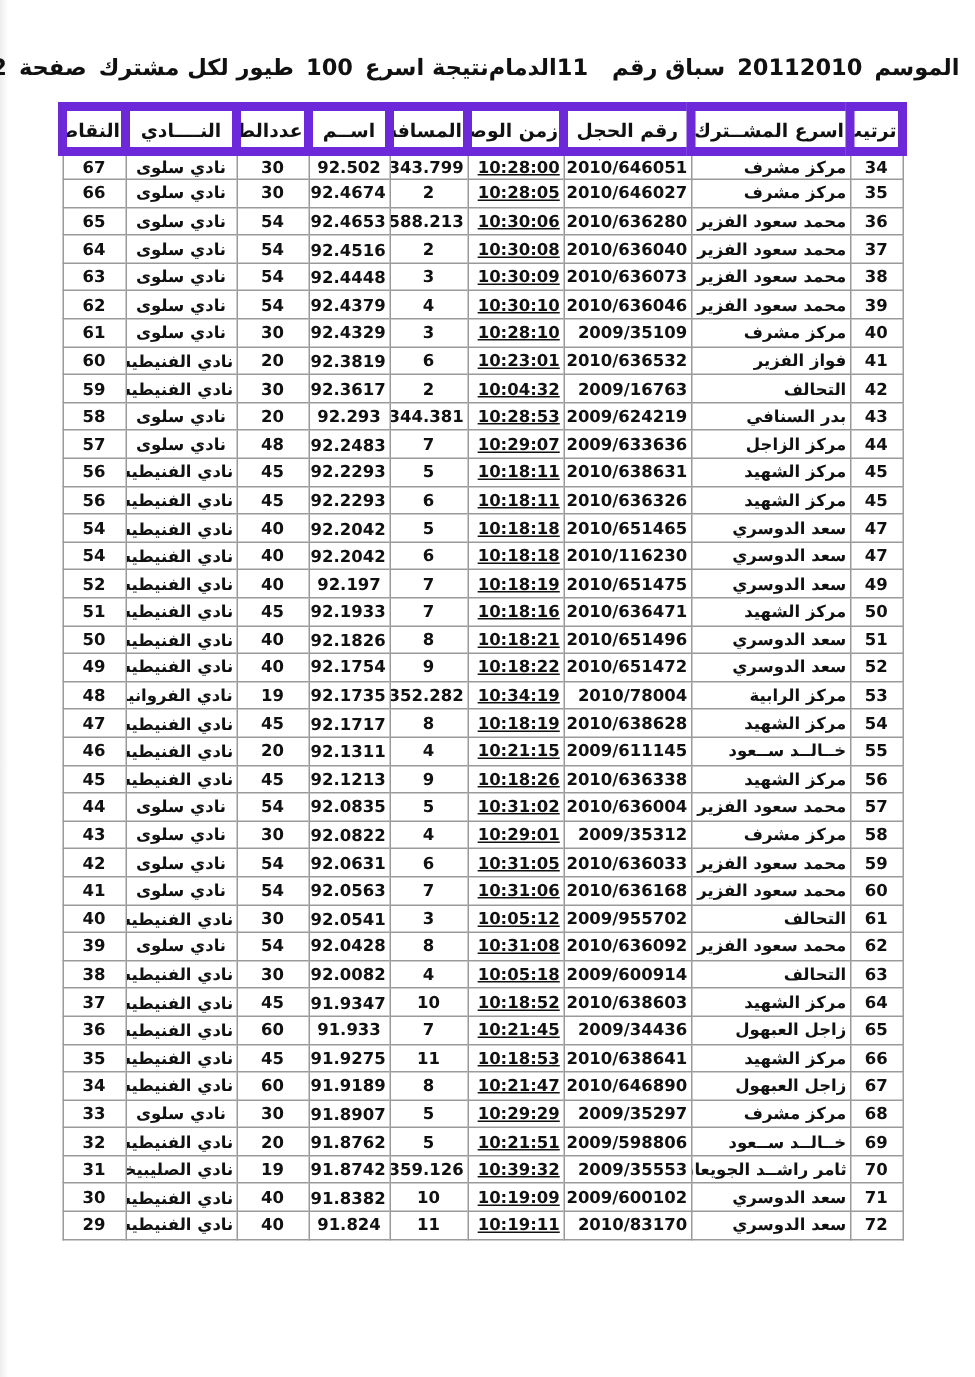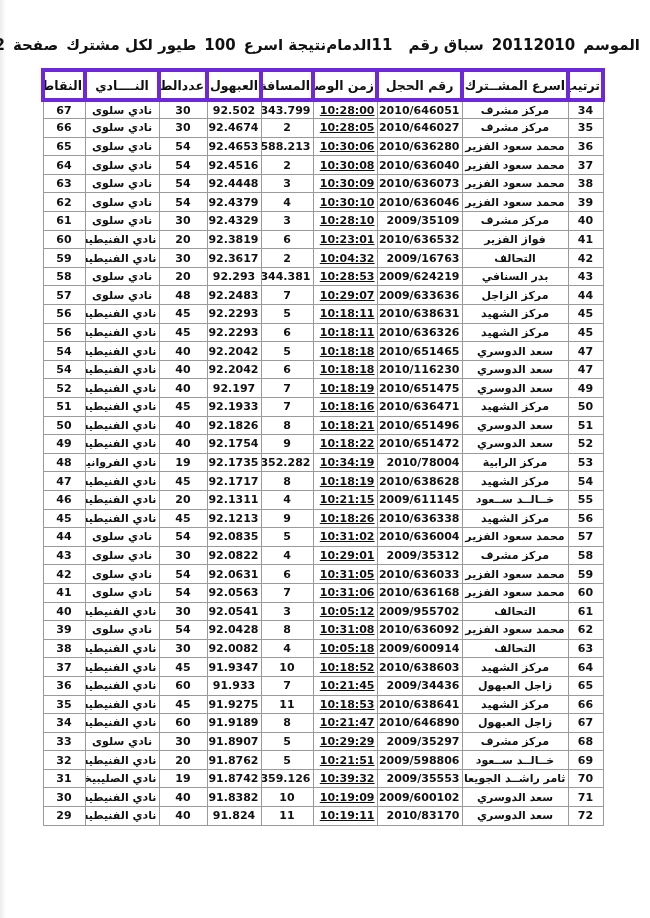--- a/index.html
+++ b/index.html
@@ -46,21 +46,21 @@
   table.results {
     position: absolute;
     top: 68px;
     right: 45px;
     width: 560px;
     border-collapse: collapse;
     table-layout: fixed;
     direction: rtl;
   }
   table.results th {
-    border: 4px solid #6d28d9;
+    border: 6px solid #6d28d9;
     height: 30px;
     font-size: 12.5px;
     font-weight: bold;
     text-align: center;
     padding: 0 1px;
     white-space: nowrap;
     overflow: hidden;
     background: #ffffff;
   }
   table.results td {
@@ -68,21 +68,21 @@
     height: 18.6px;
     font-size: 11px;
     font-weight: bold;
     padding: 0 2px;
     line-height: 1;
     white-space: nowrap;
     overflow: hidden;
     background: #ffffff;
   }
   td.c-rank, td.c-distance, td.c-speed, td.c-bird_count, td.c-club, td.c-points { text-align: center; }
-  td.c-participant { text-align: center; padding-right: 5px; }
+  td.c-participant { text-align: right; padding-right: 5px; }
   td.c-ring_number { text-align: right; padding-right: 4px; margin-left: 16px; }
   td.c-arrival_time { text-align: right; padding-right: 4px; text-decoration: underline; }
 </style>
 </head>
 <body>
 
 <div class="page">
   <div class="scan-edge"></div>
 
   <div class="titlebar">
@@ -114,21 +114,21 @@
       <col style="width:74px">
       <col style="width:42px">
     </colgroup>
     <thead>
       <tr>
         <th>ترتيب</th>
         <th>اسرع المشــترك</th>
         <th>رقم الحجل</th>
         <th>زمن الوصول</th>
         <th>المسافة</th>
-        <th>العبهول</th>
+        <th>اســم</th>
         <th>عددالطيور</th>
         <th>النــــادي</th>
         <th>النقاط</th>
       </tr>
     </thead>
     <tbody>
         <tr>
           <td class="c-rank">34</td>
           <td class="c-participant">مركز مشرف</td>
           <td class="c-ring_number">2010/646051</td>

